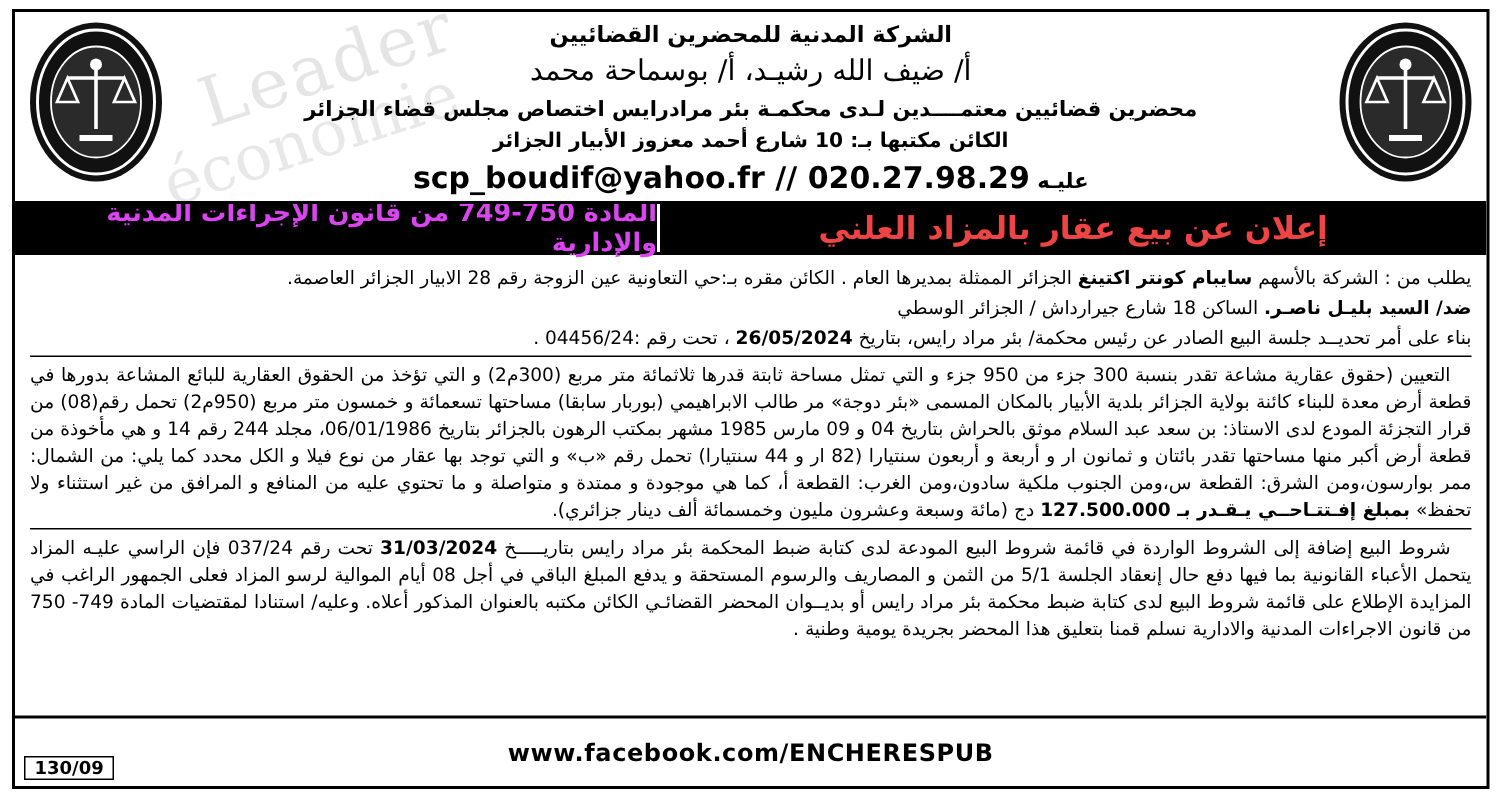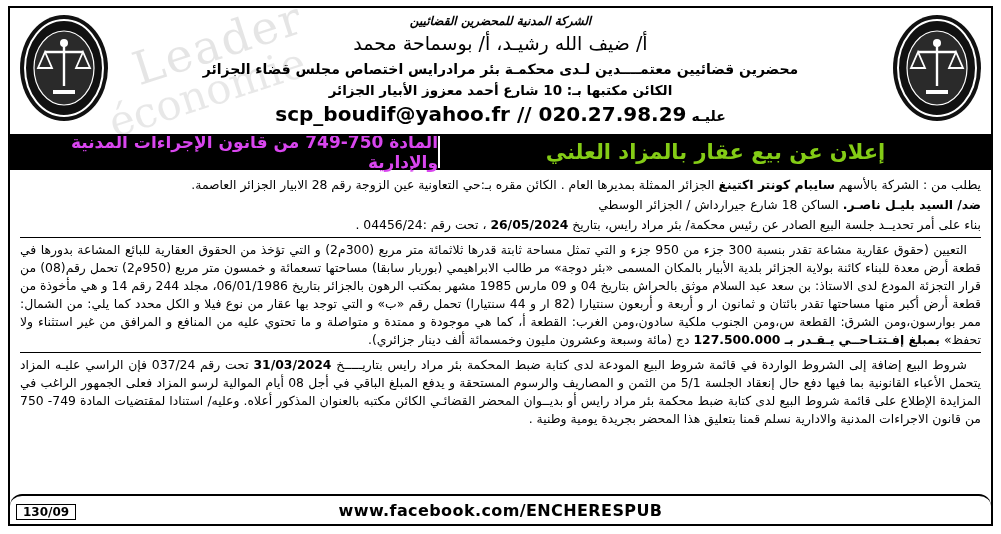--- a/index.html
+++ b/index.html
@@ -45,24 +45,23 @@
   }
   .seal svg { display: block; }
   .header-center {
     flex: 1 1 auto;
     text-align: center;
     padding-top: 2px;
     line-height: 1.25;
   }
   .h-line1 {
     font-family: "DejaVu Sans", sans-serif;
-    font-size: 12px;
+    font-size: 15px;
     font-weight: bold;
     letter-spacing: 0.3px;
-    font-style: italic;
   }
   .h-line2 {
     font-size: 19px;
     font-weight: normal;
     margin-top: 3px;
   }
   .h-line3 {
     font-size: 14px;
     font-weight: bold;
     margin-top: 5px;
@@ -88,21 +87,21 @@
   
   .titlebar {
     display: flex;
     align-items: stretch;
     border-bottom: 2px solid #000;
     height: 34px;
   }
   .title-main {
     flex: 1 1 auto;
     background: #000;
-    color: #84cc16;
+    color: #ef4444;
     display: flex;
     align-items: center;
     justify-content: center;
     font-size: 21px;
     font-weight: bold;
     letter-spacing: 0.5px;
   }
   .title-article {
     flex: 0 0 430px;
     background: #000;
@@ -130,26 +129,25 @@
   .sep {
     border: 0;
     border-top: 1px solid #000;
     margin: 3px 0;
   }
 
   
   .footer {
     position: absolute;
     left: 0; right: 0; bottom: 0;
-    height: 30px;
+    height: 47px;
     border-top: 2px solid #000;
     display: flex;
     align-items: center;
     justify-content: center;
-    border-radius: 12px;
   }
   .footer-url {
     font-family: "DejaVu Sans", sans-serif;
     font-size: 16px;
     font-weight: bold;
     letter-spacing: 0.4px;
     direction: ltr;
   }
   .ref-badge {
     position: absolute;

